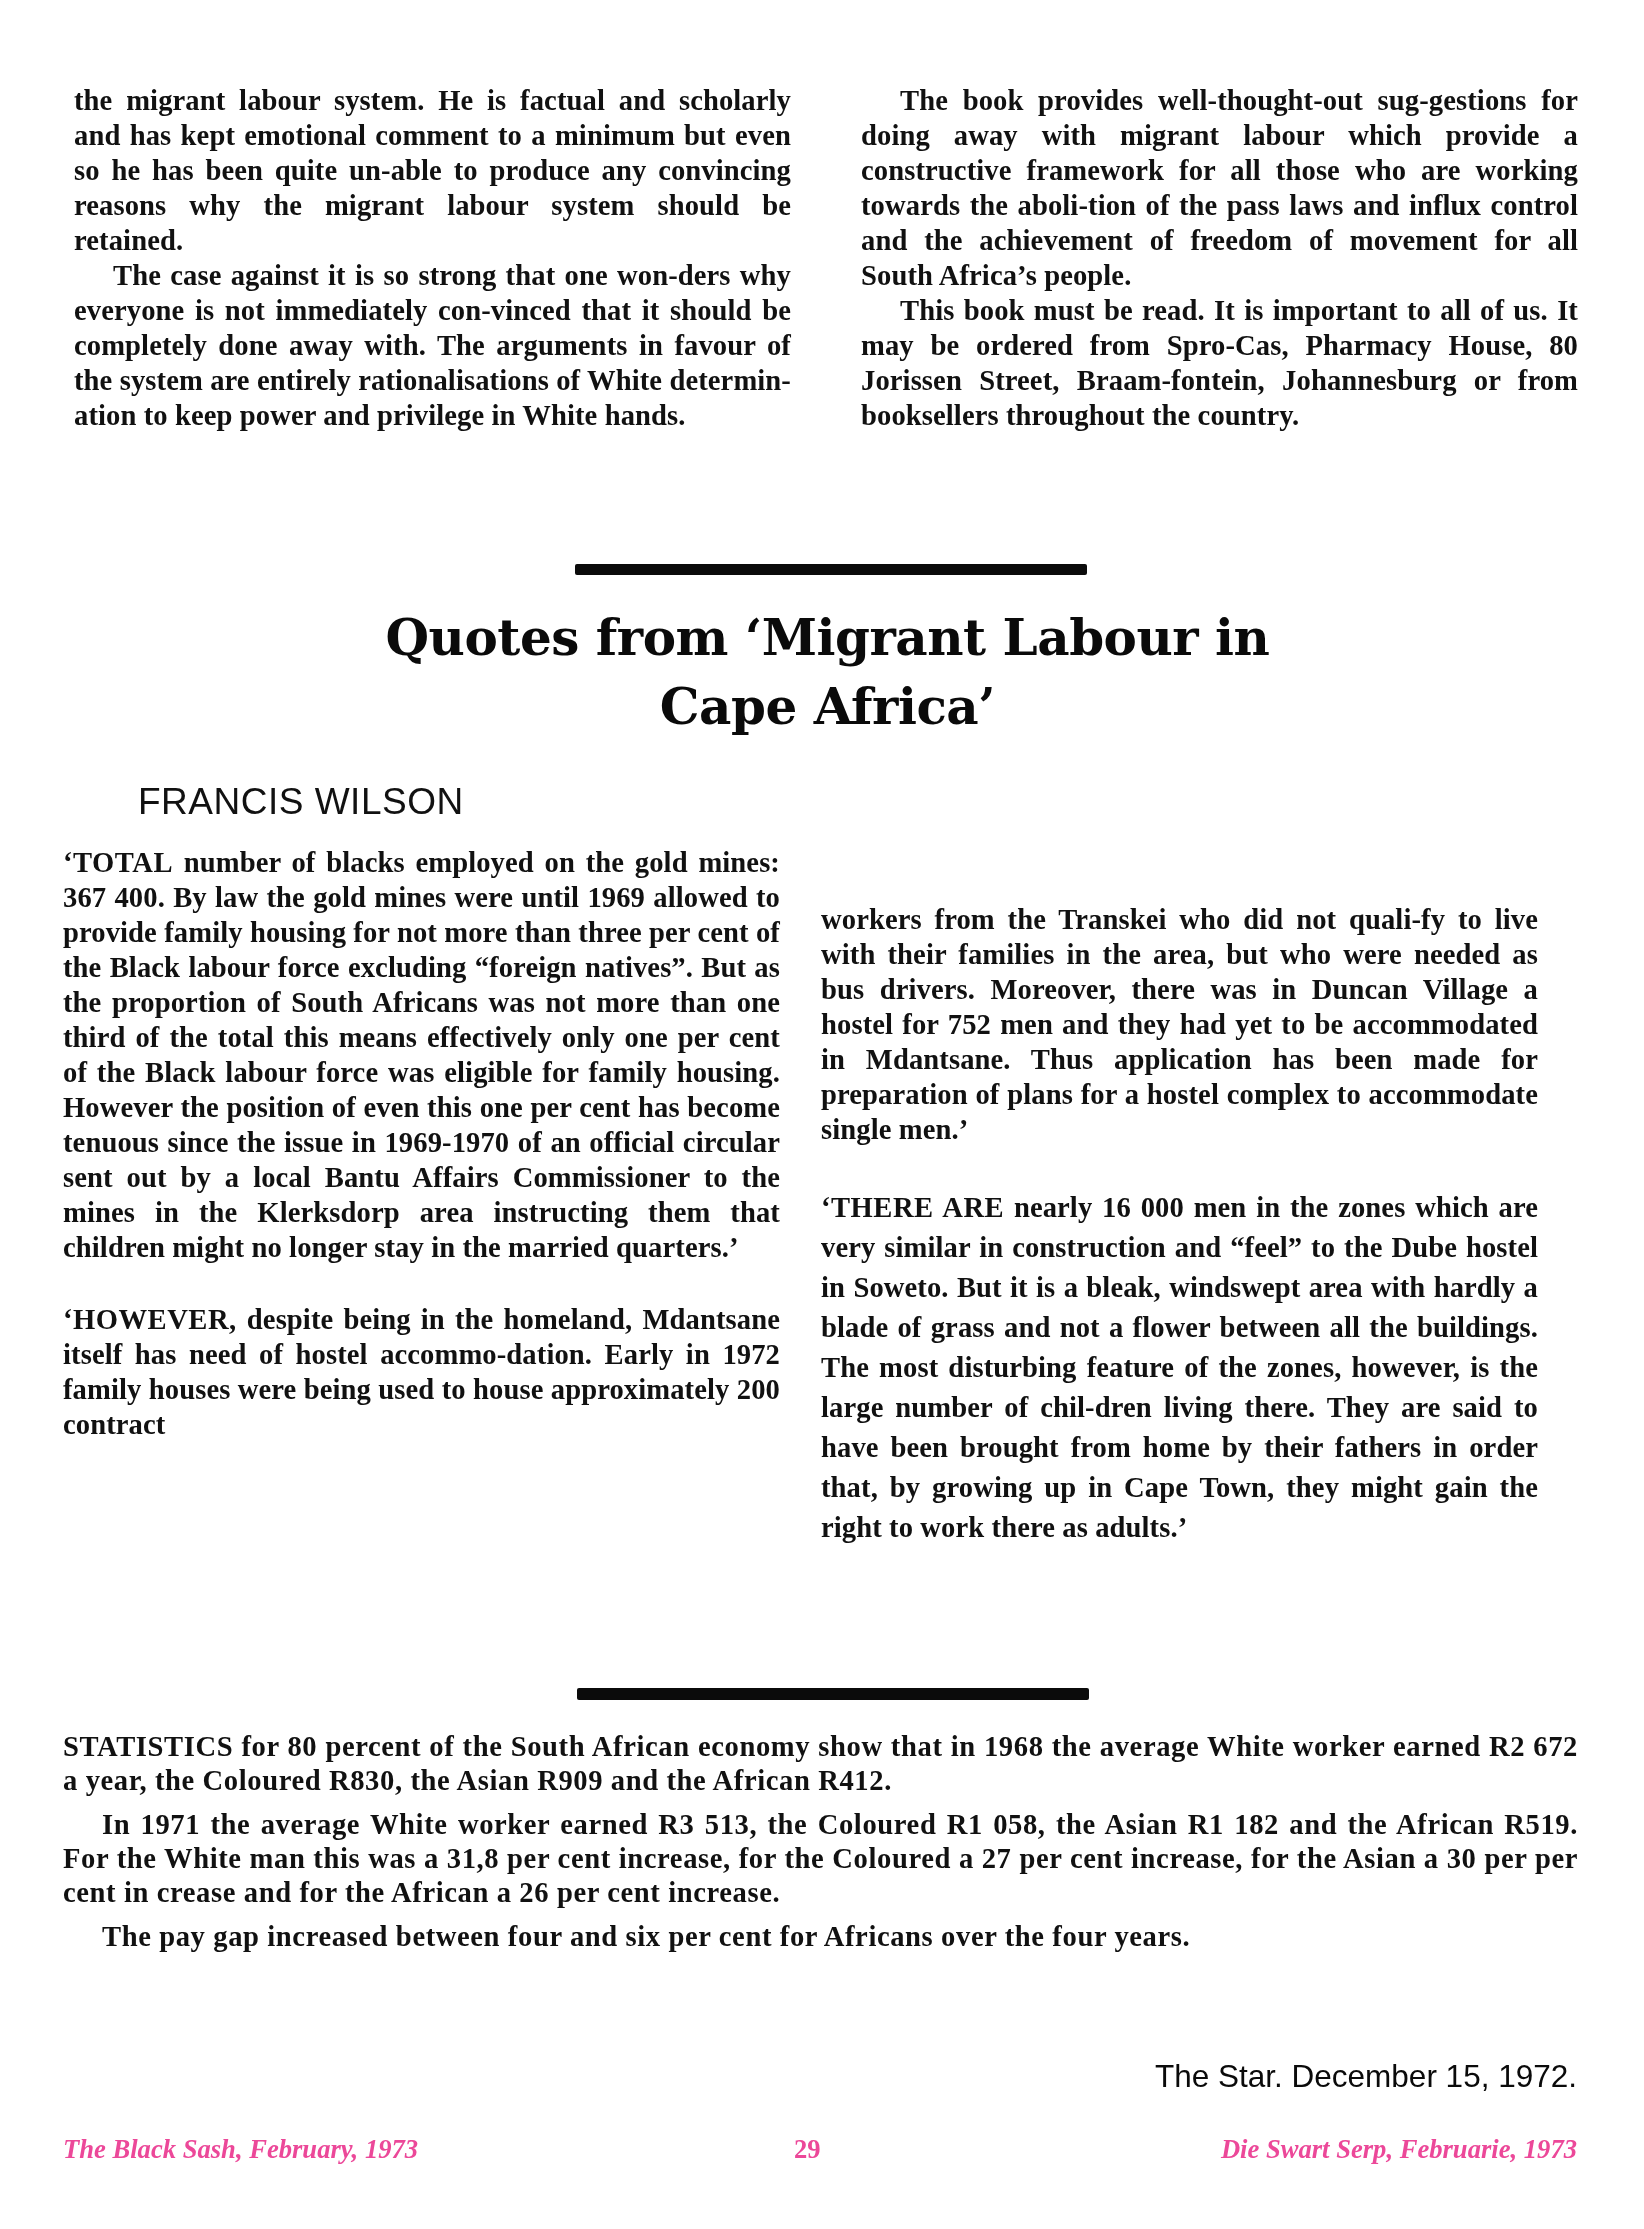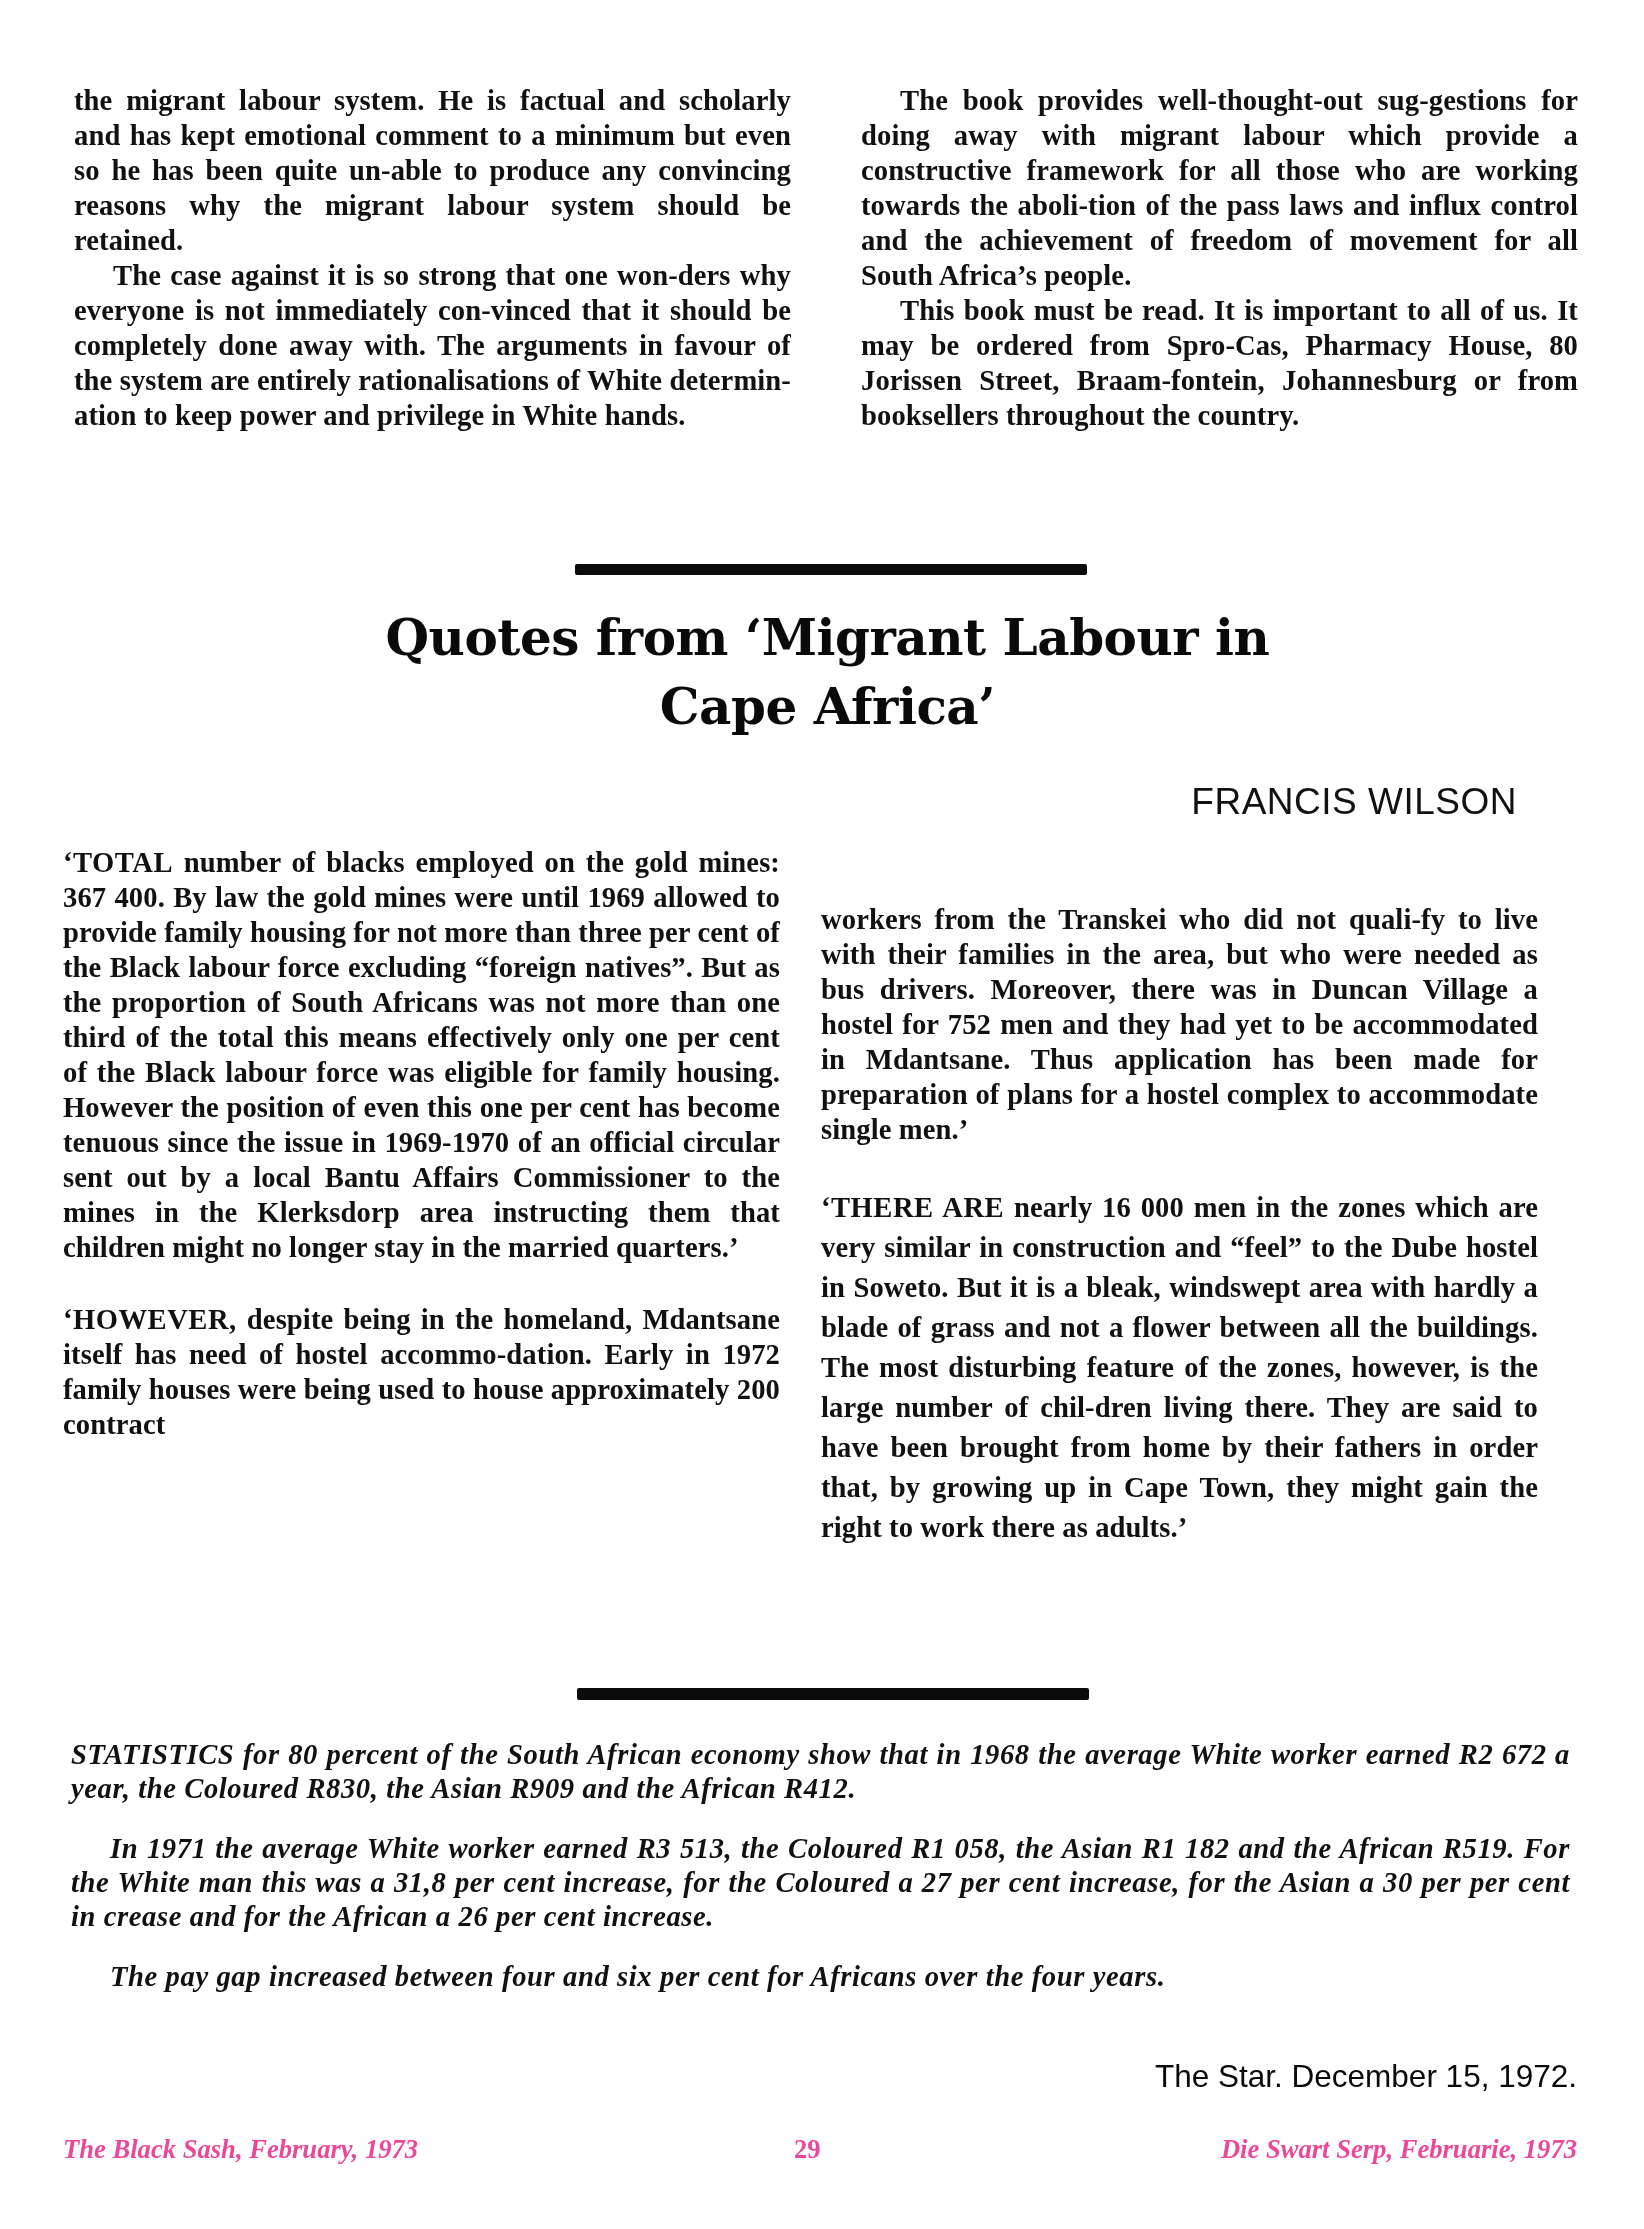--- a/index.html
+++ b/index.html
@@ -57,21 +57,21 @@
       font-size: 50px;
       line-height: 69px;
       letter-spacing: -0.5px;
       color: #0a0a0a;
     }
     .byline {
       position: absolute;
       left: 138px;
       top: 780px;
       width: 1379px;
-      text-align: right;
+      text-align: left;
       font-family: "Liberation Sans", "DejaVu Sans", sans-serif;
       font-size: 37px;
       line-height: 43px;
       letter-spacing: 0.5px;
       color: #111;
     }
 
     .q-left  { left: 63px;  top: 845px; width: 717px; line-height: 35px; }
     .q-right { left: 821px; top: 867px; width: 717px; line-height: 35px; margin-top: 35px; }
     .q-right .quote-2 { line-height: 40px; }
@@ -86,21 +86,21 @@
       position: absolute;
       left: 63px;
       top: 1730px;
       width: 1515px;
       font-size: 28.6px;
       line-height: 34px;
       text-align: justify;
       font-weight: 600;
       letter-spacing: 0.6px;
     }
-    .stats p { margin: 8px; font-style: italic; }
+    .stats p { margin: 0; }
     .stats .pgap { height: 9.9px; }
     .stats .indent { text-indent: 39px; }
 
     .source {
       position: absolute;
       right: 67px;
       top: 2057px;
       font-family: "Liberation Sans", "DejaVu Sans", sans-serif;
       font-weight: 400;
       font-size: 31.5px;

